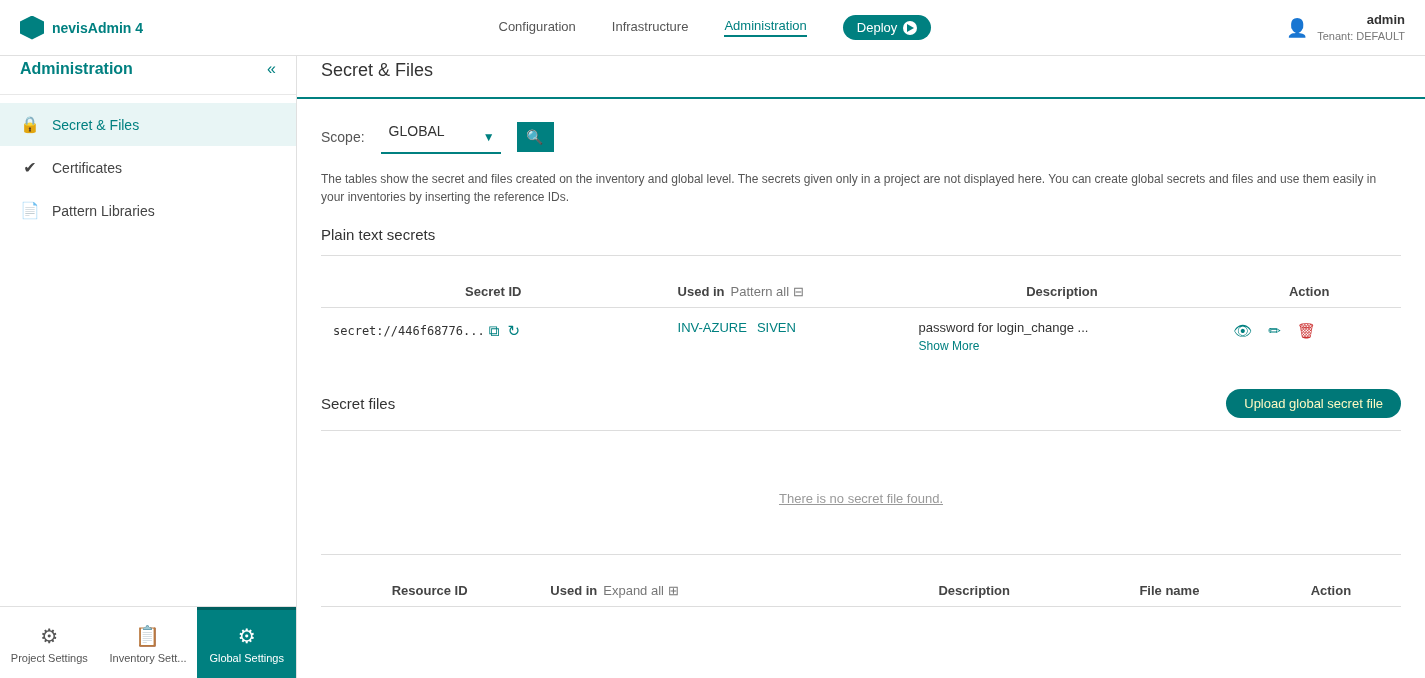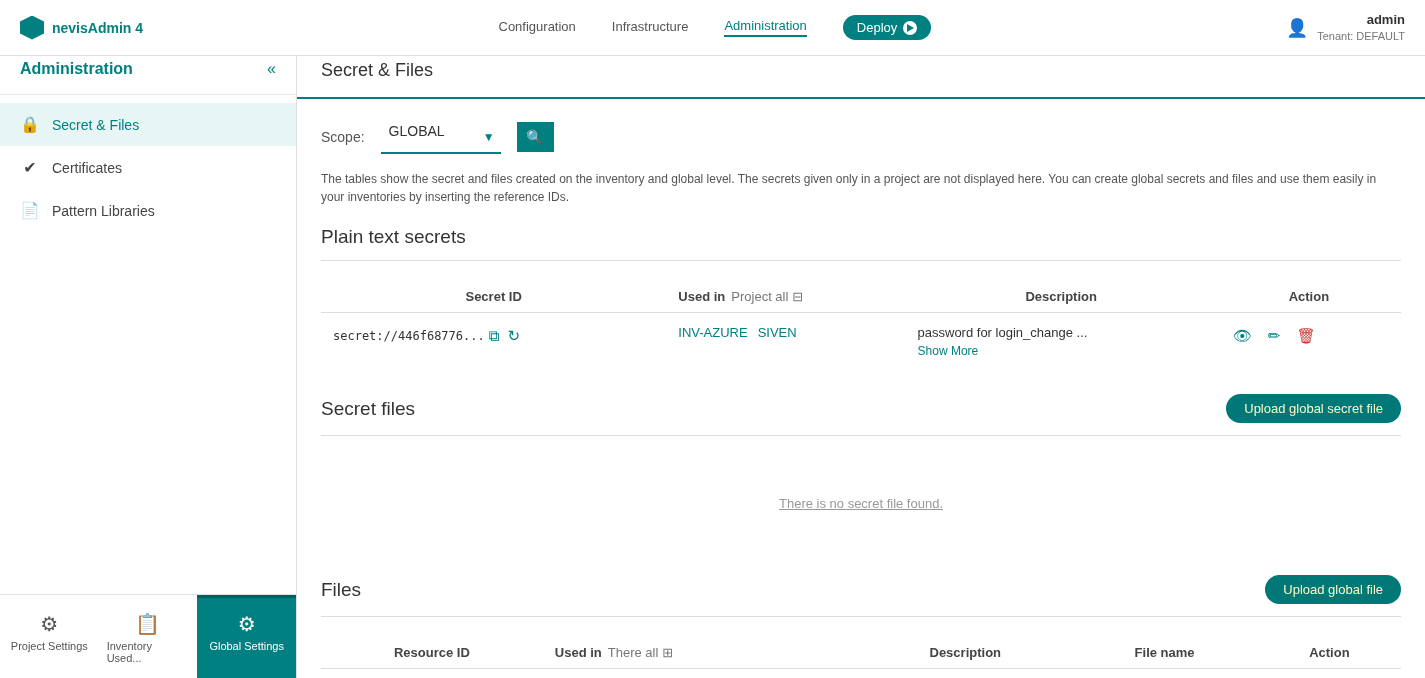--- a/index.html
+++ b/index.html
@@ -262,21 +262,21 @@
     }
 
     
     .section-header-row {
       display: flex;
       align-items: center;
       justify-content: space-between;
       margin-bottom: 12px;
     }
     .section-title {
-      font-size: 19px;
+      font-size: 15px;
       font-weight: 500;
       color: #333;
     }
     .btn-teal {
       background: #008080;
       color: #fff;
       border: none;
       border-radius: 20px;
       padding: 7px 18px;
       font-size: 13px;
@@ -404,21 +404,21 @@
         <span>Pattern Libraries</span>
       </div>
     </nav>
     <div class="sidebar-bottom">
       <div class="bottom-tab">
         <span class="bottom-tab-icon">⚙</span>
         <span>Project Settings</span>
       </div>
       <div class="bottom-tab">
         <span class="bottom-tab-icon">📋</span>
-        <span>Inventory Used...</span>
+        <span>Inventory Sett...</span>
       </div>
       <div class="bottom-tab active">
         <span class="bottom-tab-icon">⚙</span>
         <span>Global Settings</span>
       </div>
     </div>
   </aside>
 
   <main class="main-content">
     <div class="content-header">
@@ -451,21 +451,21 @@
       <table class="data-table">
         <thead>
           <tr>
             <th>
               <span>Secret ID</span>
             </th>
             <th>
               <div class="th-used-in">
                 <span>Used in</span>
                 <span style="color:#777; font-weight:normal; display:flex; align-items:center; gap:4px;">
-                  <span>Project all</span>
+                  <span>Pattern all</span>
                   <span>⊟</span>
                 </span>
               </div>
             </th>
             <th>
               <span>Description</span>
             </th>
             <th>
               <span>Action</span>
             </th>
@@ -505,36 +505,32 @@
 
       <div class="section-header-row" style="margin-top: 24px;">
         <span class="section-title">Secret files</span>
         <button class="btn-teal-outline">Upload global secret file</button>
       </div>
       <hr class="section-divider">
       <div class="empty-state">
         <span>There is no secret file found.</span>
       </div>
 
-      <div class="section-header-row" style="margin-top: 24px;">
-        <span class="section-title">Files</span>
-        <button class="btn-teal-outline">Upload global file</button>
-      </div>
       <hr class="section-divider">
       <table class="data-table">
         <thead>
           <tr>
             <th>
               <span>Resource ID</span>
             </th>
             <th>
               <div class="th-used-in">
                 <span>Used in</span>
                 <span style="color:#777; font-weight:normal; display:flex; align-items:center; gap:4px;">
-                  <span>There all</span>
+                  <span>Expand all</span>
                   <span>⊞</span>
                 </span>
               </div>
             </th>
             <th>
               <span>Description</span>
             </th>
             <th>
               <span>File name</span>
             </th>

